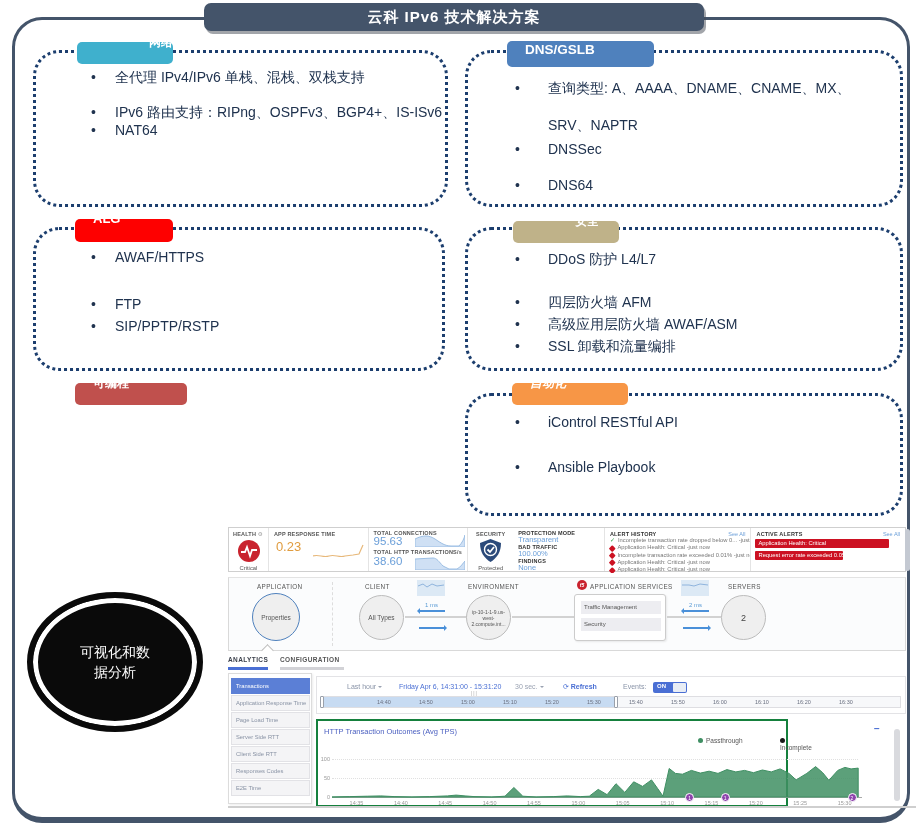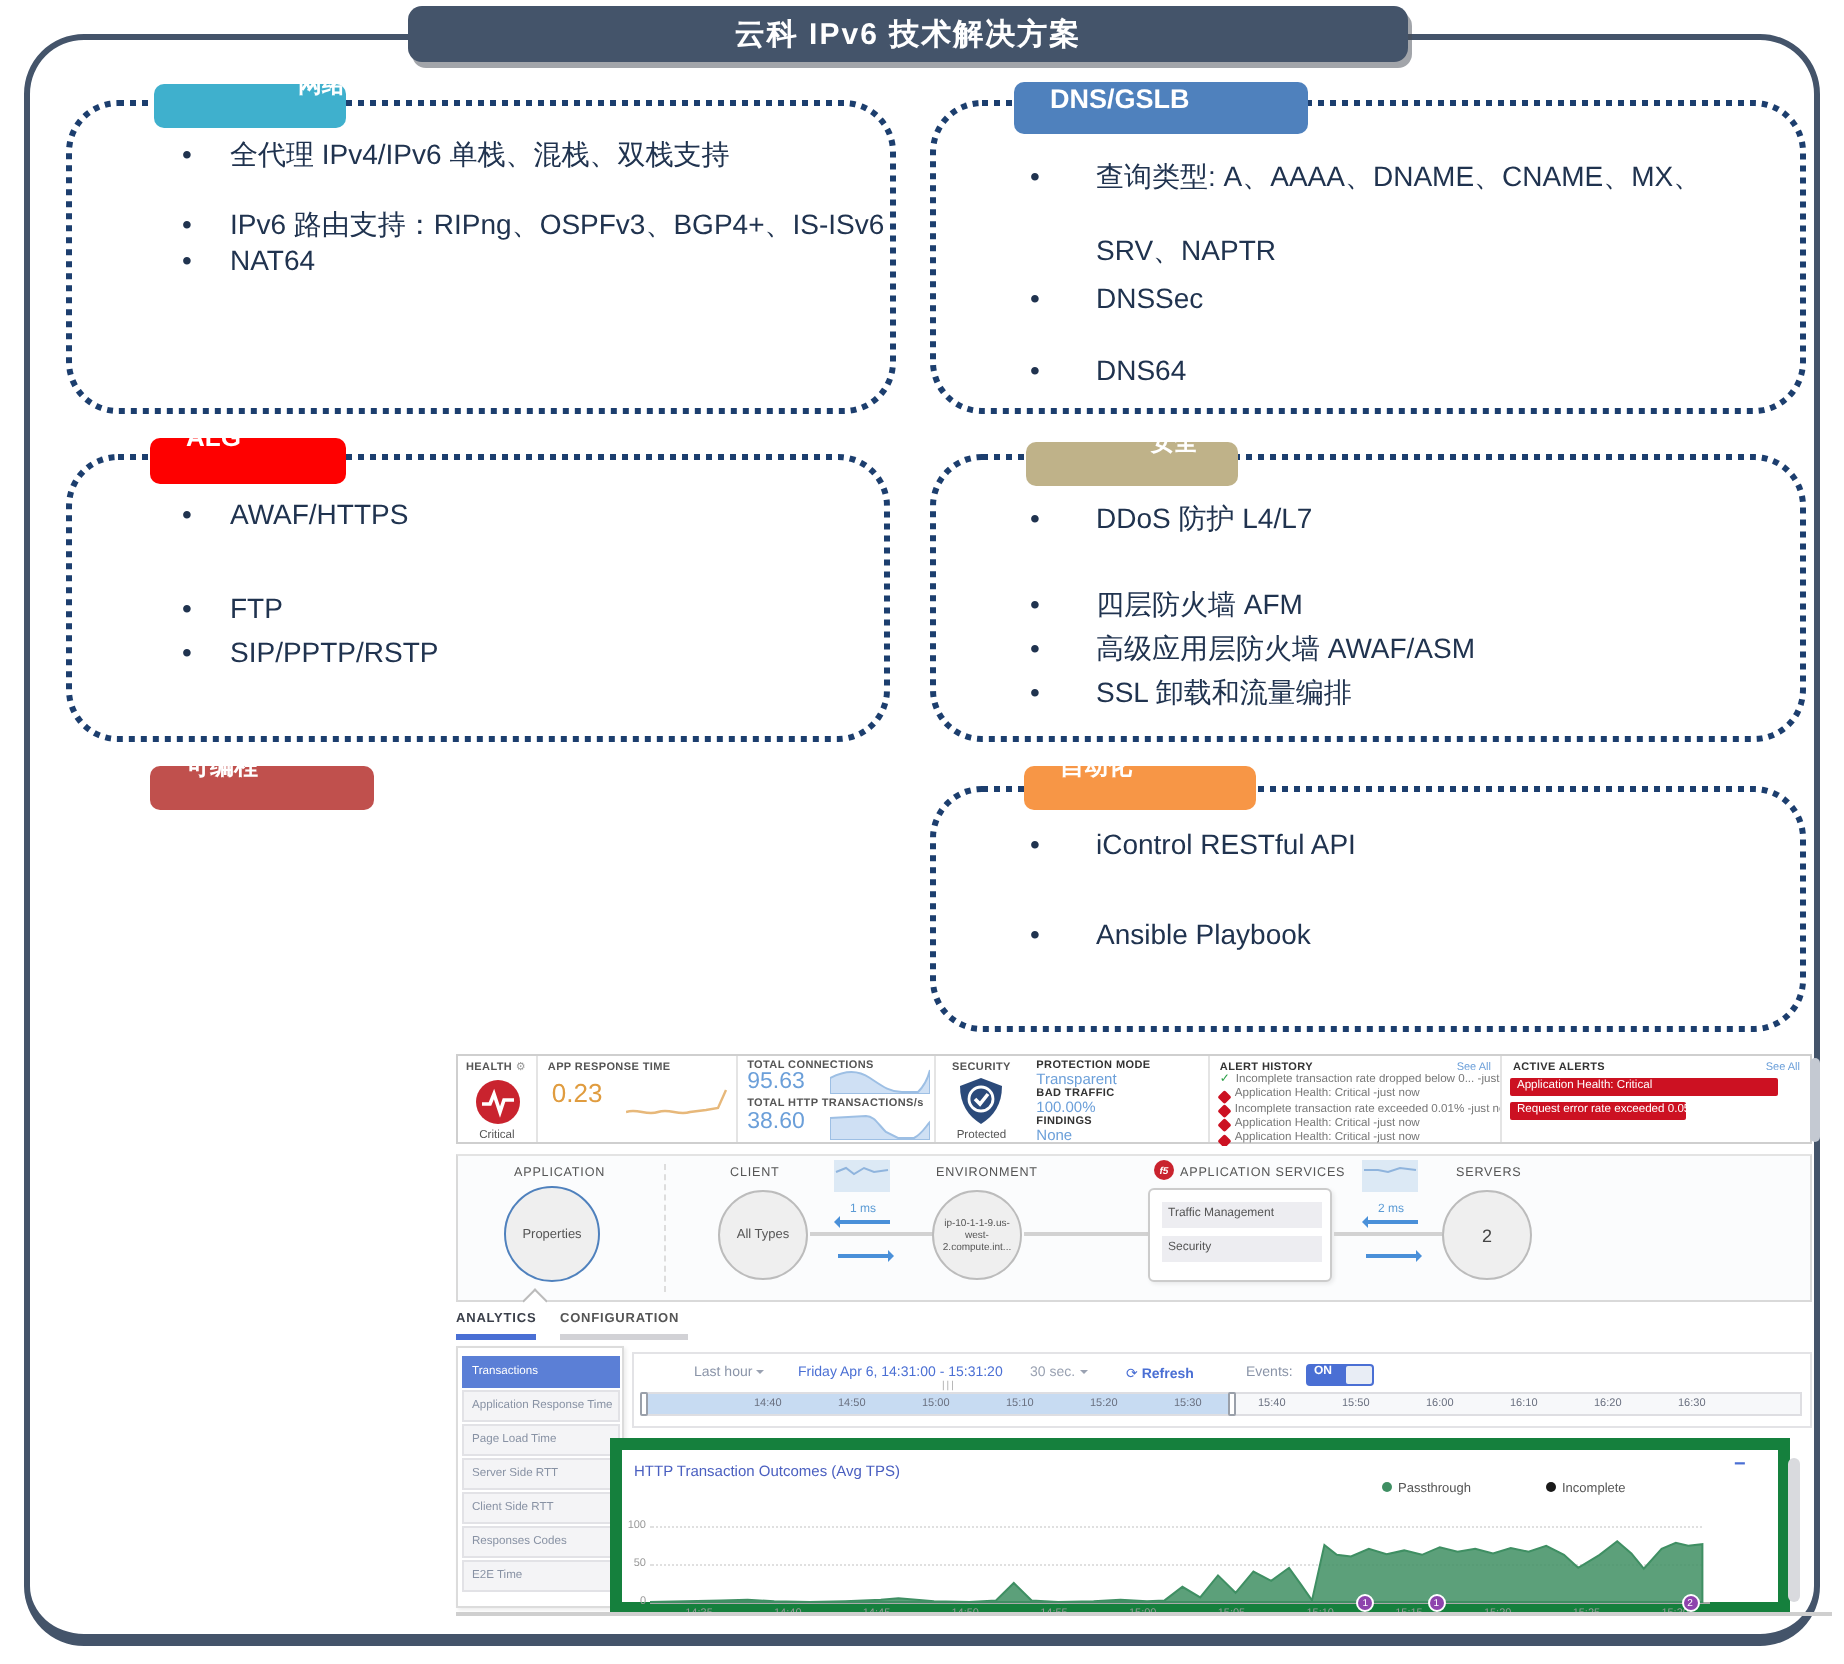--- a/index.html
+++ b/index.html
@@ -25,21 +25,21 @@
   #t1 span{margin-top:-8px;text-align:right;}
   #t2{left:507px;top:41px;width:147px;height:26px;background:#4f81bd;font-size:13.5px;}
   #t2 span{margin-top:1px;}
   #t3{left:75px;top:219px;width:98px;height:23px;background:#fe0000;font-size:13px;}
   #t3 span{margin-top:-8px;}
   #t4{left:513px;top:221px;width:106px;height:22px;background:#bfb289;font-size:12px;}
   #t4 span{margin-top:-8px;margin-left:44px;}
   #t5{left:75px;top:383px;width:112px;height:22px;background:#c0504d;font-size:12px;}
   #t5 span{margin-top:-8px;}
   #t6{left:512px;top:383px;width:116px;height:22px;background:#f79646;font-size:12px;}
-  #t6 span{margin-top:-8px;}
+  #t6 span{margin-top:-8px;font-style:italic;}
   .fbox ul{margin:0;padding:0;list-style:none;position:relative;height:100%;}
   .fbox li{position:absolute;font-size:14px;color:#20334f;line-height:20px;white-space:nowrap;}
   .left-col li{left:79px;}
   .right-col li{left:80px;}
   .fbox li::before{content:"•";position:absolute;color:#20334f;}
   .left-col li::before{left:-24px;}
   .right-col li::before{left:-33px;}
   #b1 li:nth-child(1){top:14px;} #b1 li:nth-child(2){top:49px;} #b1 li:nth-child(3){top:67px;}
   #b2 li:nth-child(1){top:17px;line-height:37px;white-space:normal;width:345px;} #b2 li:nth-child(2){top:86px;} #b2 li:nth-child(3){top:122px;}
   #b3 li:nth-child(1){top:17px;} #b3 li:nth-child(2){top:64px;} #b3 li:nth-child(3){top:86px;}
@@ -90,21 +90,21 @@
   .chev{display:inline-block;width:0;height:0;border:2.5px solid transparent;border-top-color:#9aa2b2;
         vertical-align:middle;margin-left:2px;margin-top:2px;}
   #band{position:absolute;left:4px;top:19px;width:580px;height:12px;background:#f7f8fa;border:1px solid #dedee2;}
   #bandsel{position:absolute;left:0;top:0;width:294px;height:10px;background:#c7dbf2;}
   .handle{position:absolute;top:-1px;width:4px;height:12px;background:#fff;border:1px solid #9aa0aa;border-radius:1px;}
   .btick{position:absolute;top:2px;font-size:5.5px;color:#6a7080;}
   #grip{position:absolute;left:154px;top:13px;font-size:5px;color:#aaa;letter-spacing:1px;}
   #toggle{position:absolute;left:336px;top:5px;width:34px;height:11px;background:#4a6fd4;border-radius:2px;}
   #toggle .knob{position:absolute;right:1px;top:1px;width:13px;height:9px;background:#e8edf5;border-radius:1px;}
   #toggle .on{position:absolute;left:4px;top:1px;font-size:6px;color:#fff;font-weight:bold;}
-  #chartpanel{left:305px;top:719px;width:590px;height:88px;background:#fff;border:6px solid #15803d;}
+  #chartpanel{left:316px;top:719px;width:472px;height:88px;background:#fff;border:2px solid #15803d;}
   #charttitle{position:absolute;left:6px;top:6px;font-size:7.5px;color:#4a5fc0;}
   #minusbtn{position:absolute;left:556px;top:2px;font-size:10px;color:#4a6fd4;font-weight:bold;}
   .leg{position:absolute;top:16px;font-size:6.5px;color:#555;}
   .legdot{display:inline-block;width:5px;height:5px;border-radius:50%;margin-right:3px;}
   .ylab{position:absolute;font-size:5.5px;color:#999;text-align:right;width:12px;}
   .xlab{position:absolute;top:79px;font-size:5.5px;color:#999;}
   .gline{position:absolute;left:14px;width:526px;border-top:1px dotted #e0e0e0;}
   #baseline{position:absolute;left:14px;width:530px;top:76px;border-top:1px solid #aaa;}
   .evmark{position:absolute;width:9px;height:9px;border-radius:50%;background:#8e44ad;border:1px solid #fff;
           color:#fff;font-size:5px;text-align:center;line-height:8px;}
@@ -167,20 +167,23 @@
   <div class="abs tab" id="t4">
       <span>安全</span>
     </div>
   <div class="abs tab" id="t5">
       <span>可编程</span>
     </div>
   <div class="abs tab" id="t6">
       <span>自动化</span>
     </div>
 
+  <div class="abs" id="ellipse">
+    <div><span>可视化和数</span><br><span>据分析</span></div>
+  </div>
 
   <div class="abs" id="metrics">
     <div class="mcell" id="c-health">
       <div class="mlabel" style="position:absolute;left:4px;top:3px;"><span>HEALTH</span> <span style="color:#999;">⚙</span></div>
       <svg class="abs" style="left:8px;top:11px;" width="24" height="24" viewBox="0 0 24 24">
         <circle cx="12" cy="12" r="11" fill="#c9232e"></circle>
         <polyline points="4,13 8,13 10,8 13,17 15,11 20,11" fill="none" stroke="#fff" stroke-width="1.8"></polyline>
       </svg>
       <div style="position:absolute;left:0;width:100%;text-align:center;top:37px;font-size:5.8px;color:#555;">Critical</div>
     </div>

